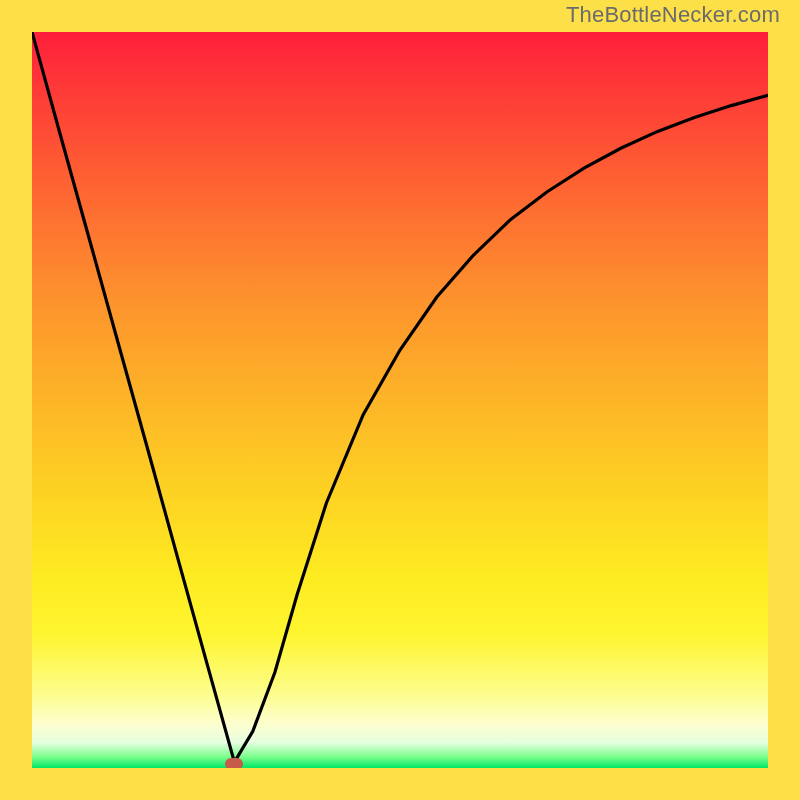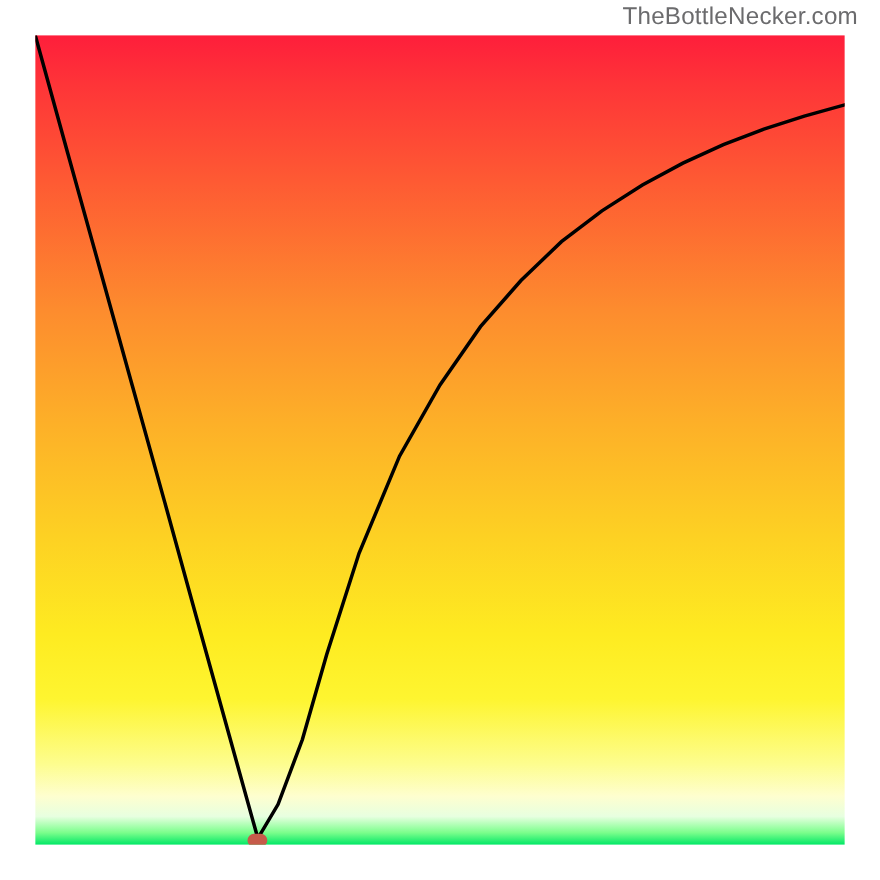--- a/index.html
+++ b/index.html
@@ -8,21 +8,21 @@
     width: 800px;
     height: 800px;
     background: #000;
     overflow: hidden;
     font-family: Arial, Helvetica, sans-serif;
   }
   .frame {
     position: relative;
     width: 800px;
     height: 800px;
-    background: #ffffff;
+    background: #fde047;
   }
   .watermark {
     position: absolute;
     top: 2px;
     right: 20px;
     color: #6b6b6d;
     font-size: 22px;
     font-weight: 500;
     letter-spacing: 0.2px;
     z-index: 5;

